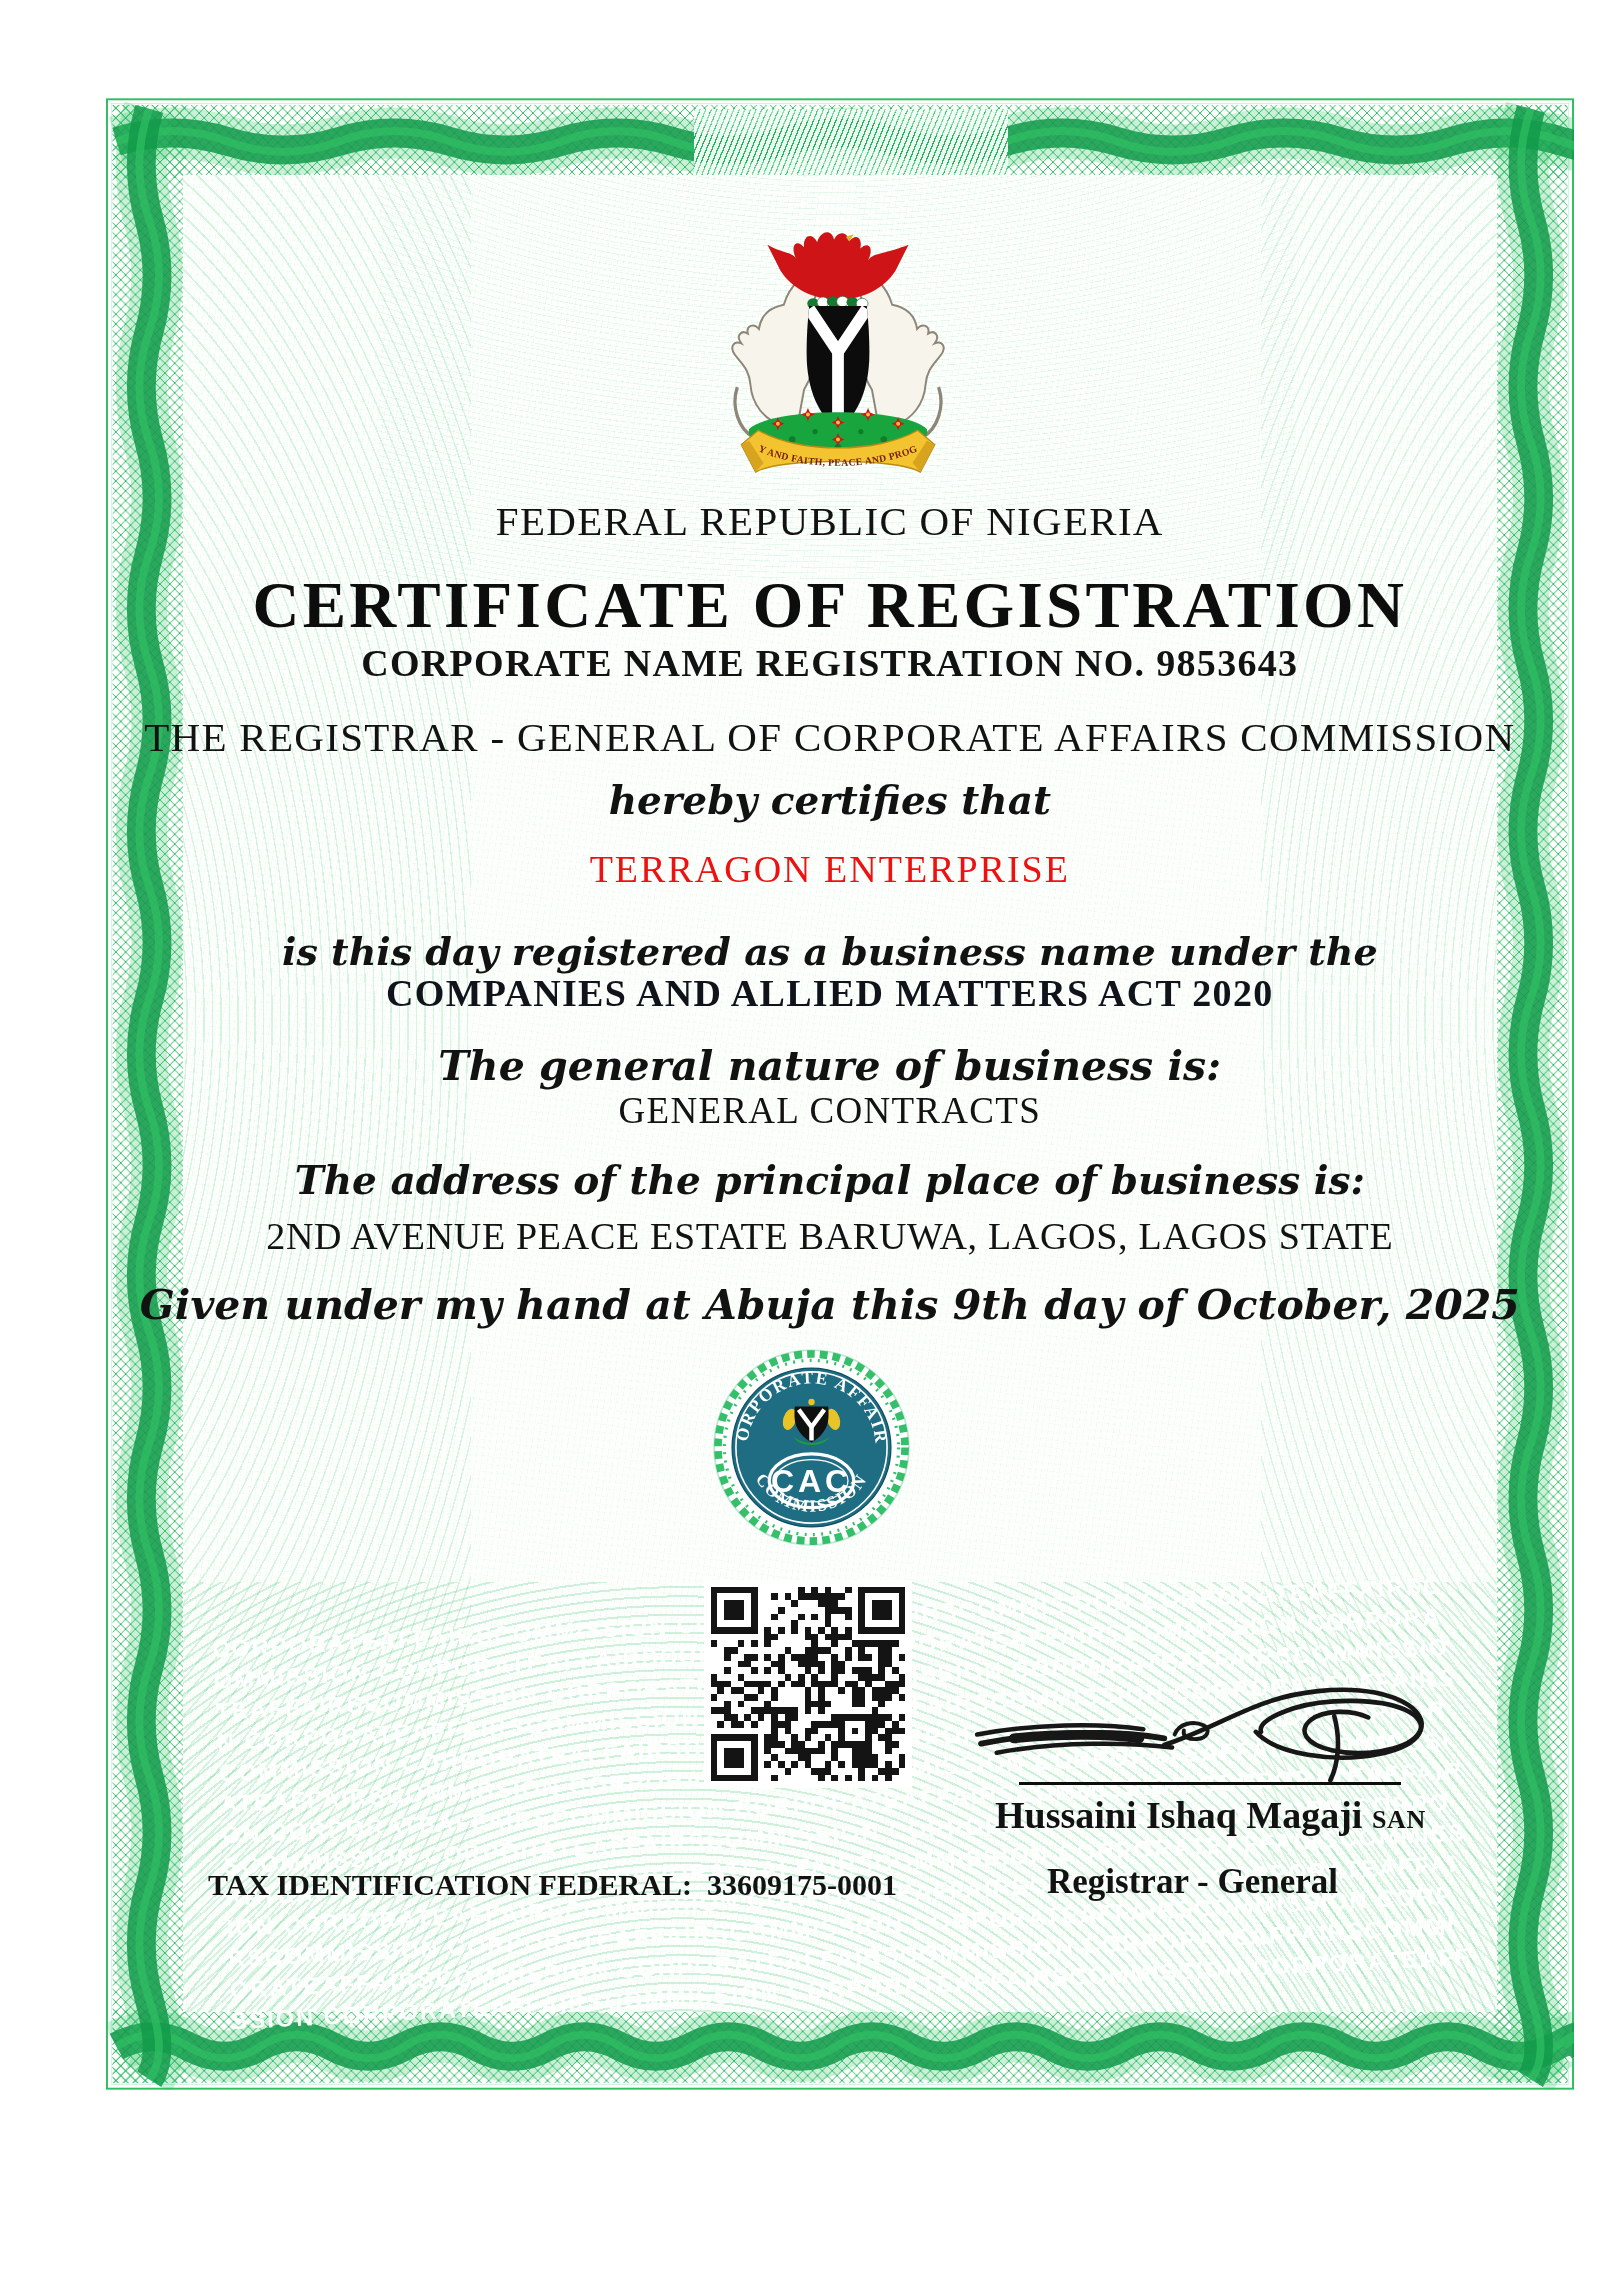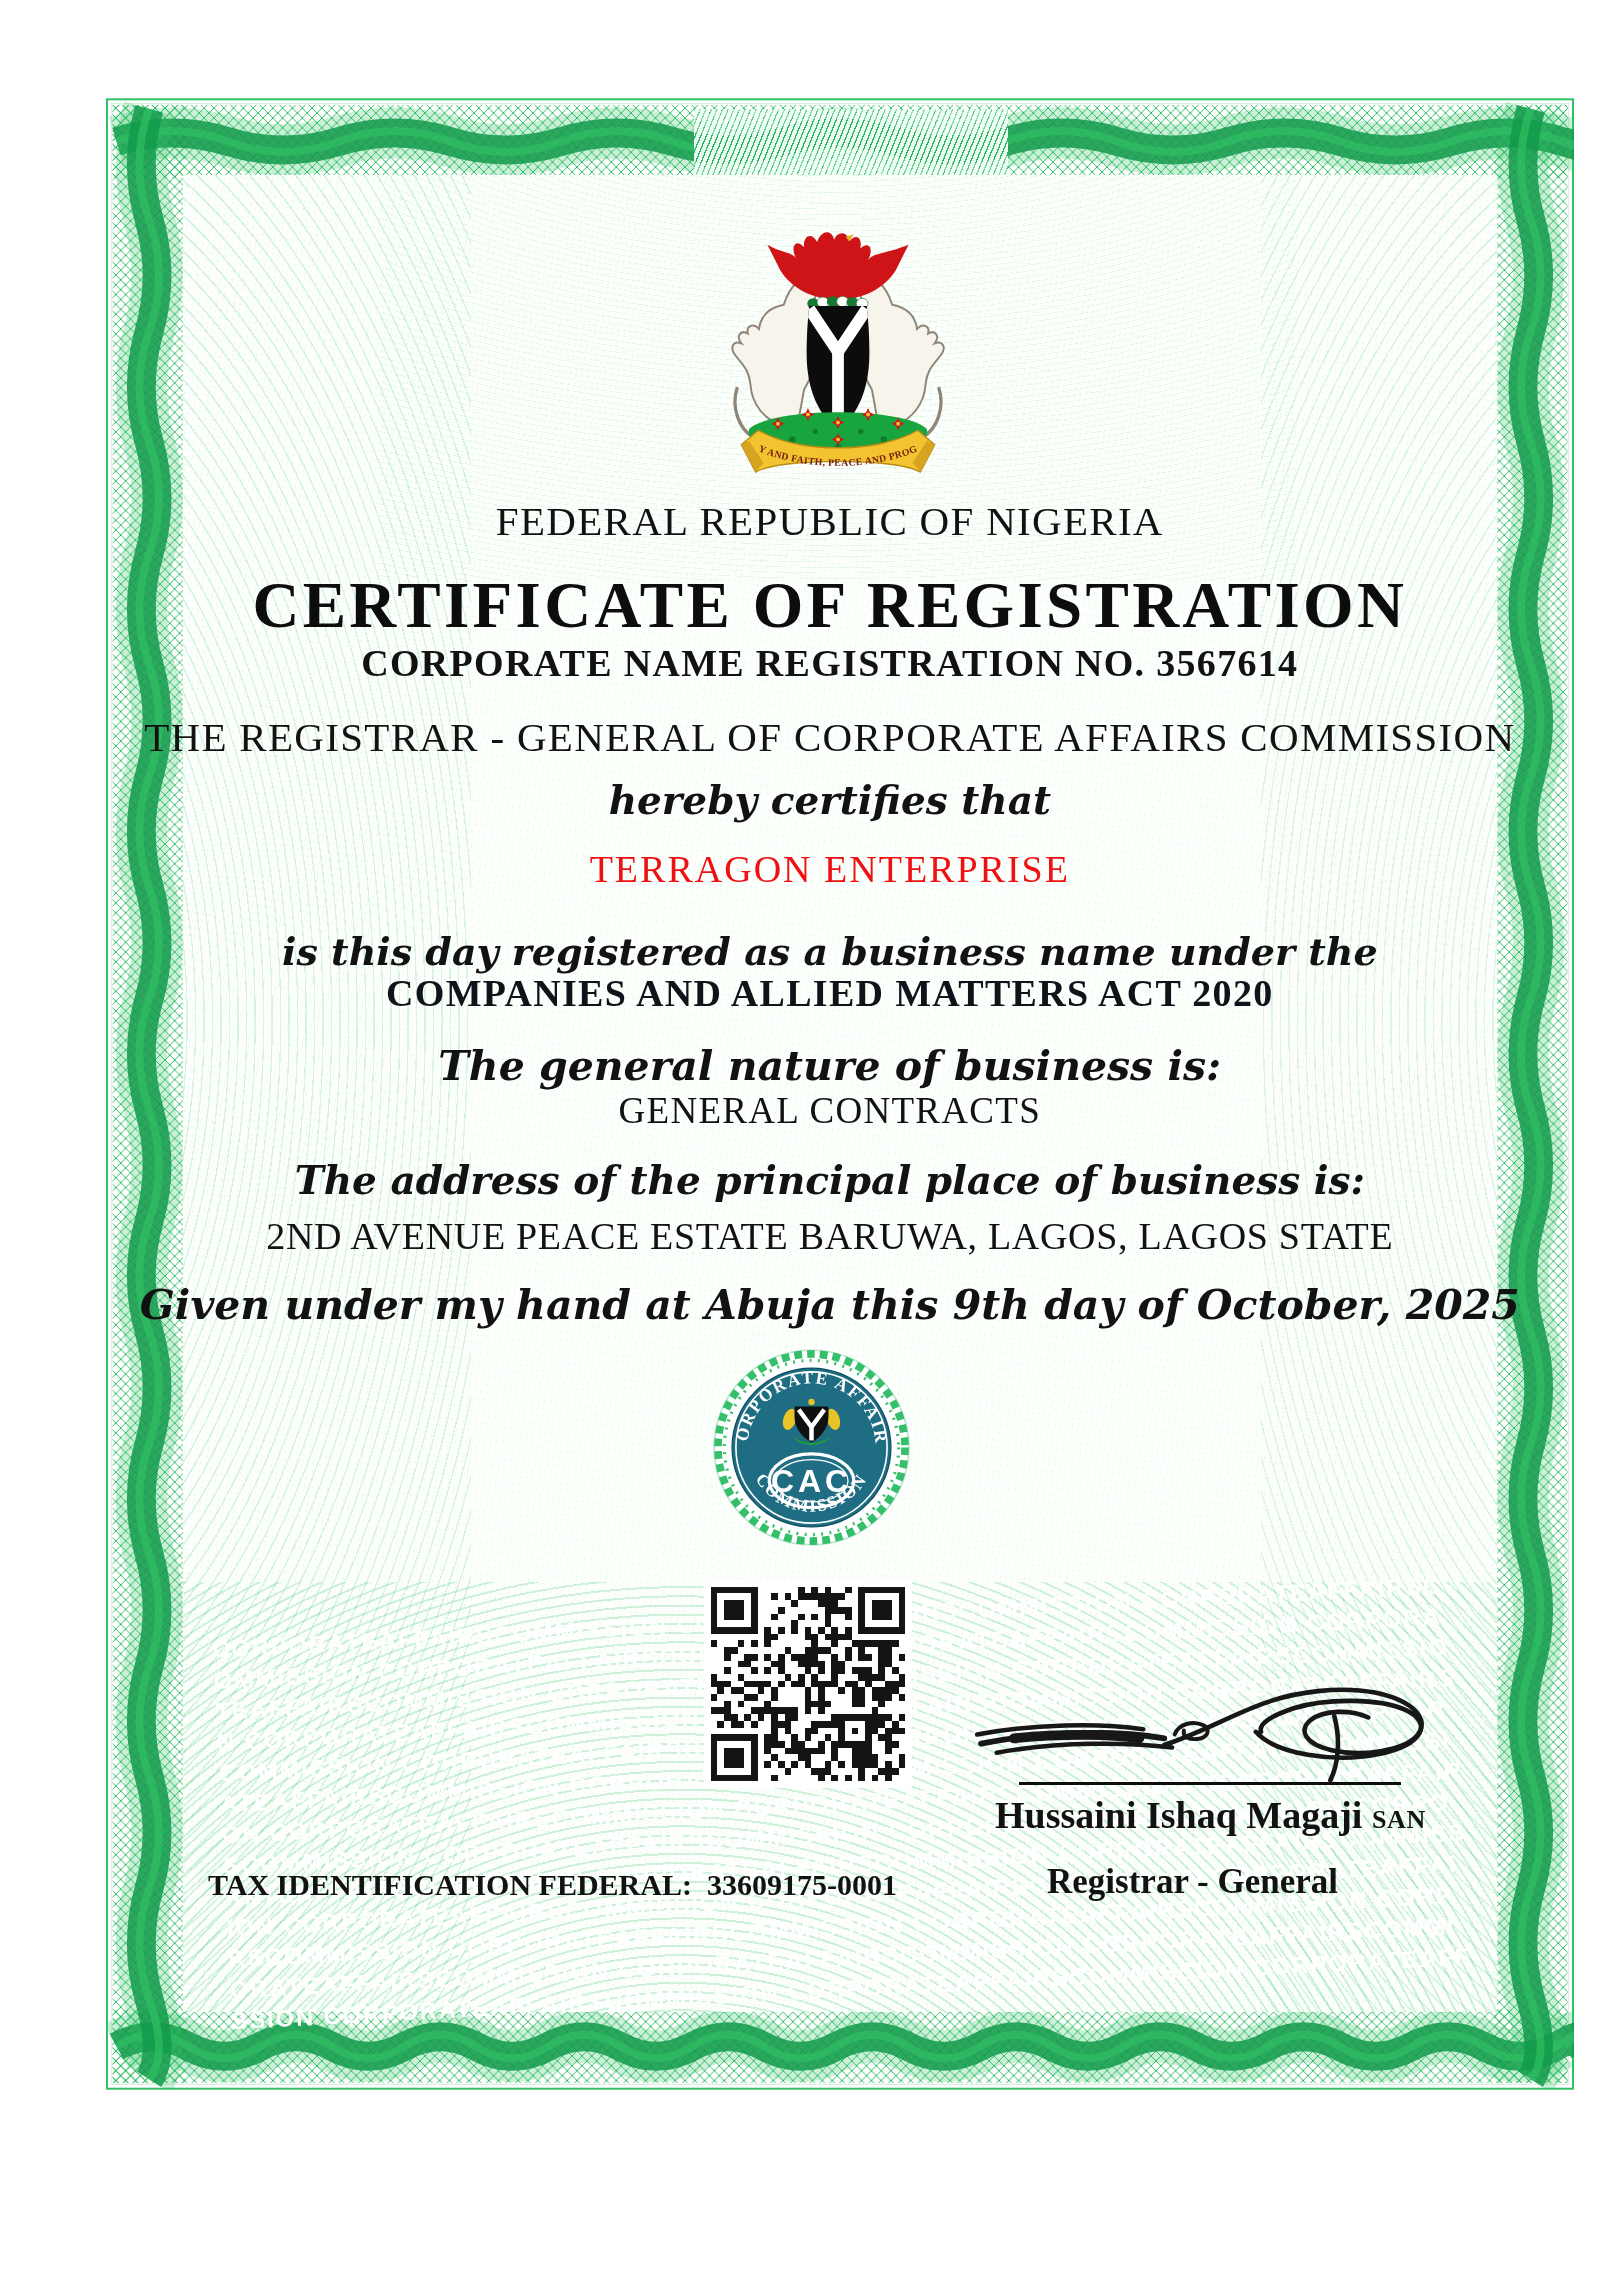--- a/index.html
+++ b/index.html
@@ -200,21 +200,21 @@
       <path id="mottoPath" d="M118,340 C190,370 290,370 362,340" fill="none"></path>
       <text class="motto-text"><textPath href="#mottoPath" startOffset="50%" text-anchor="middle">UNITY AND FAITH, PEACE AND PROGRESS</textPath></text>
     </g>
   </svg>
 
   <div class="content">
     <div class="line t-federal">FEDERAL REPUBLIC OF NIGERIA</div>
     <div class="line t-title">CERTIFICATE OF REGISTRATION</div>
     <div class="line t-sub">
       <span>CORPORATE NAME REGISTRATION NO.</span>
-      <span>3567614</span>
+      <span>9853643</span>
     </div>
     <div class="line t-registrar">THE REGISTRAR - GENERAL OF CORPORATE AFFAIRS COMMISSION</div>
     <div class="line t-certifies script">hereby certifies that</div>
     <div class="line t-bname" style="color:#ee1111">TERRAGON ENTERPRISE</div>
     <div class="line t-registered script">is this day registered as a business name under the</div>
     <div class="line t-act">COMPANIES AND ALLIED MATTERS ACT 2020</div>
     <div class="line t-nlabel script">The general nature of business is:</div>
     <div class="line t-nvalue">GENERAL CONTRACTS</div>
     <div class="line t-alabel script">The address of the principal place of business is:</div>
     <div class="line t-avalue">2ND AVENUE PEACE ESTATE BARUWA, LAGOS, LAGOS STATE</div>

